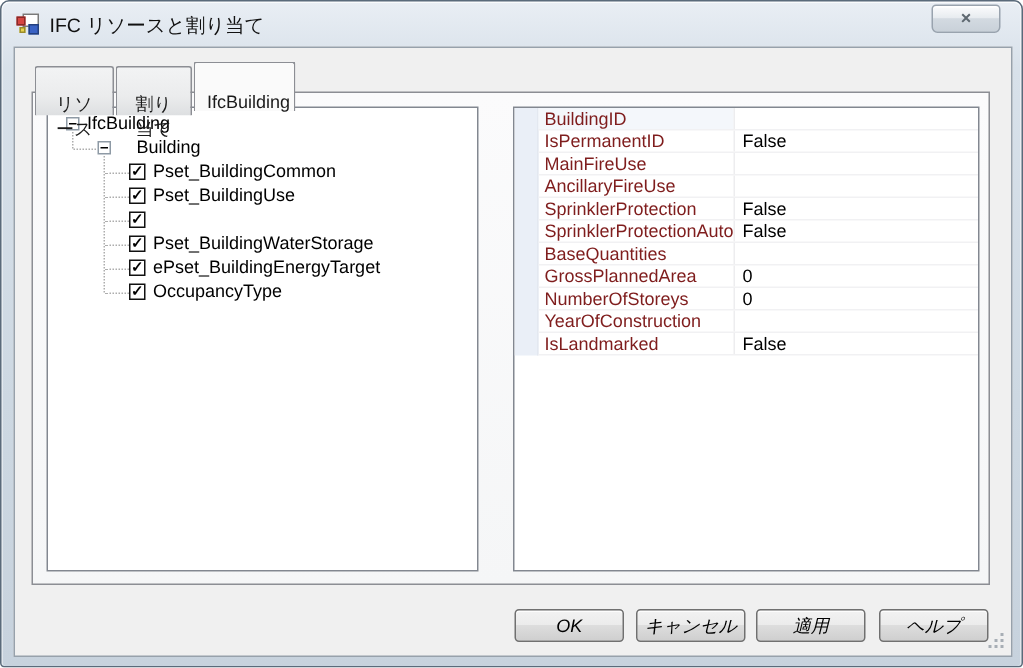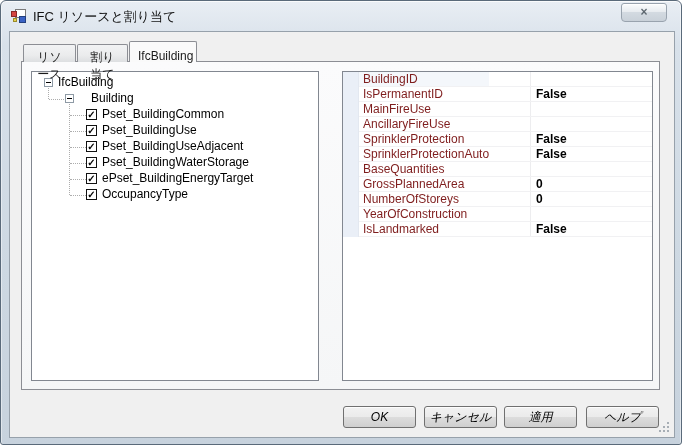--- a/index.html
+++ b/index.html
@@ -33,21 +33,21 @@
   
   .client {
     position:absolute; left:8px; top:30px; width:666px; height:407px;
     background:#F0F0F0; border:1px solid #97A1AB;
   }
 
   
   .tabcontrol { position:absolute; left:11px; top:9px; width:639px; height:349px; }
   .tabstrip { position:absolute; left:2px; top:0; height:21px; display:flex; z-index:2; }
   .tab {
-    height:18px; margin-top:3px; padding:4px 8px;
+    height:18px; margin-top:3px; padding:16px 8px;
     background:linear-gradient(180deg,#F2F3F4 0%, #EBECED 60%, #DDDFE1 100%);
     border:1px solid #8C8E94; border-bottom:none; border-radius:2px 2px 0 0;
     font-size:12px; color:#1a1a1a; text-align:center; line-height:17px; margin-right:1px;
   }
   .tab.active {
     height:21px; margin-top:0; background:#FAFAFA; line-height:20px; position:relative; z-index:3;
   }
   .tabpage {
     position:absolute; left:0; top:20px; width:639px; height:329px;
     background:linear-gradient(180deg,#FBFBFC 0%, #F5F6F7 100%);
@@ -78,21 +78,21 @@
 
   
   .grid-panel {
     position:absolute; left:320px; top:9px; width:311px; height:310px;
     background:#fff; border:1px solid #828790; overflow:hidden;
   }
   .indicator-col { position:absolute; left:0; top:0; width:16px; height:165px; background:#EAEFF7; border-right:1px solid #E3E8F0; }
   .grid-rows { position:absolute; left:16px; top:0; right:0; }
   .grid-row { display:flex; height:15px; border-bottom:1px solid #F1F1F3; }
   .cell-name  { width:130px; font-size:12px; color:#7f1d1d; padding-left:4px; line-height:14px; white-space:nowrap; overflow:hidden; }
-  .cell-value { flex:1; font-size:12px; font-weight:bold; color:#000; padding-left:5px; line-height:14px; border-left:1px solid #EDEDEF; white-space:nowrap;margin-left:41px; }
+  .cell-value { flex:1; font-size:12px; font-weight:normal; color:#000; padding-left:5px; line-height:14px; border-left:1px solid #EDEDEF; white-space:nowrap; }
   .grid-row:first-child .cell-name { background:#F4F7FB; }
 
   
   .dlg-btn {
     position:absolute; top:374px; width:73px; height:22px;
     background:linear-gradient(180deg,#F2F2F2 0%, #EBEBEB 49%, #DDDDDD 50%, #CFCFCF 100%);
     border:1px solid #707070; border-radius:3px;
     font-family:"Liberation Sans", sans-serif; font-size:12px; color:#000; text-align:center;
     box-shadow:inset 0 1px 0 #fdfdfd;
     font-style:italic;
@@ -155,21 +155,20 @@
             <div class="tree-row indent-item">
               <span class="cbx">✓</span>
               <span class="tree-label">Pset_BuildingCommon</span>
             </div>
             <div class="tree-row indent-item">
               <span class="cbx">✓</span>
               <span class="tree-label">Pset_BuildingUse</span>
             </div>
             <div class="tree-row indent-item">
               <span class="cbx">✓</span>
-              <span class="tree-label">Pset_BuildingUseAdjacent</span>
             </div>
             <div class="tree-row indent-item">
               <span class="cbx">✓</span>
               <span class="tree-label">Pset_BuildingWaterStorage</span>
             </div>
             <div class="tree-row indent-item">
               <span class="cbx">✓</span>
               <span class="tree-label">ePset_BuildingEnergyTarget</span>
             </div>
             <div class="tree-row indent-item">

